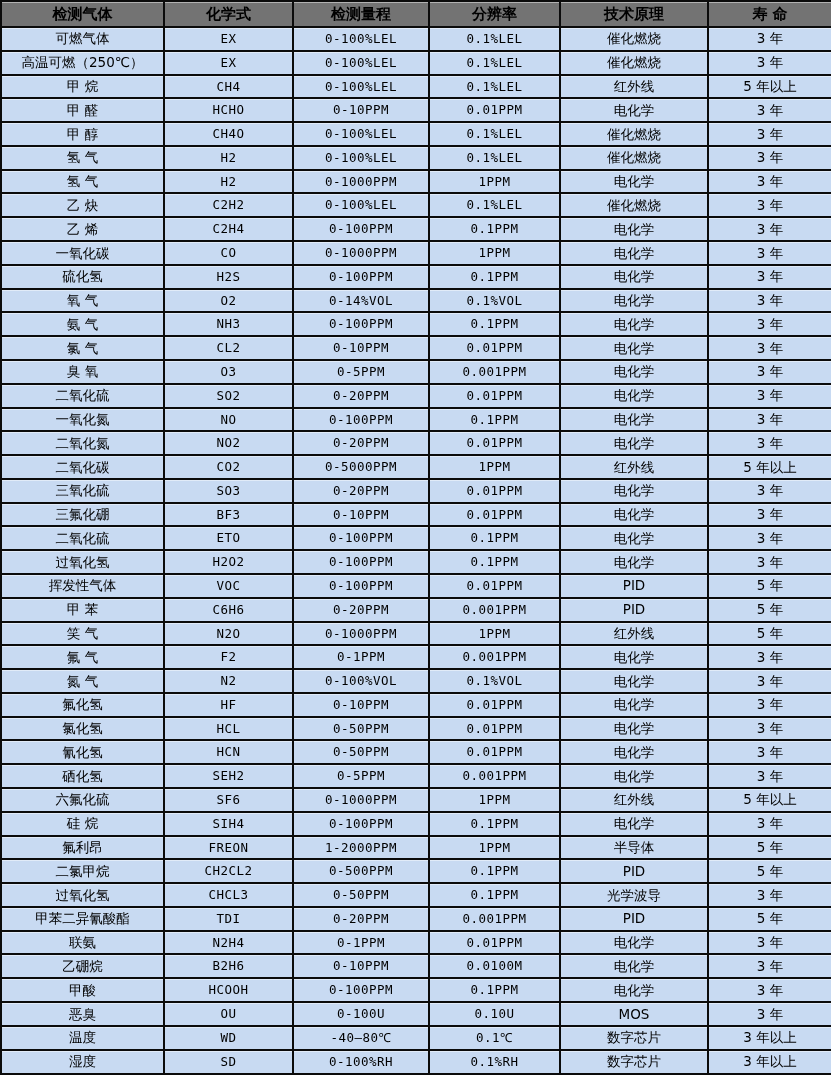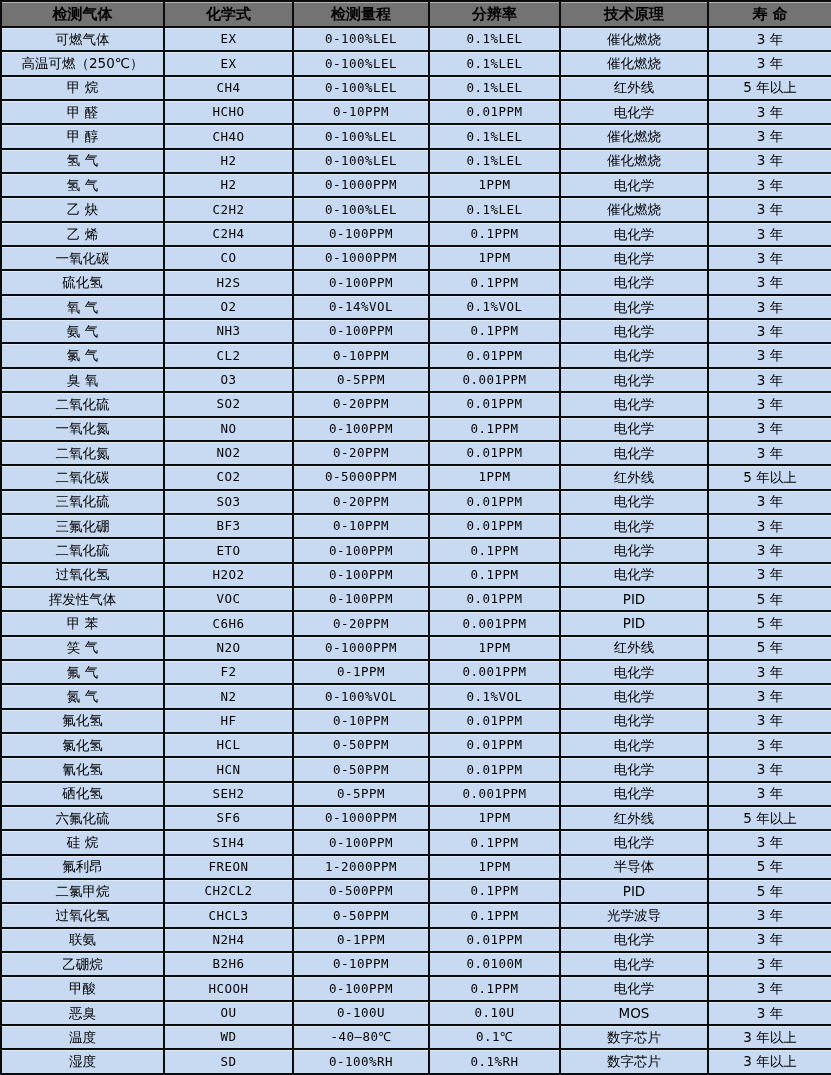--- a/index.html
+++ b/index.html
@@ -363,20 +363,28 @@
       </tr>
       <tr>
         <td>过氧化氢</td>
         <td>CHCL3</td>
         <td>0-50PPM</td>
         <td>0.1PPM</td>
         <td>光学波导</td>
         <td>3 年</td>
       </tr>
       <tr>
+        <td>甲苯二异氰酸酯</td>
+        <td>TDI</td>
+        <td>0-20PPM</td>
+        <td>0.001PPM</td>
+        <td>PID</td>
+        <td>5 年</td>
+      </tr>
+      <tr>
         <td>联氨</td>
         <td>N2H4</td>
         <td>0-1PPM</td>
         <td>0.01PPM</td>
         <td>电化学</td>
         <td>3 年</td>
       </tr>
       <tr>
         <td>乙硼烷</td>
         <td>B2H6</td>

